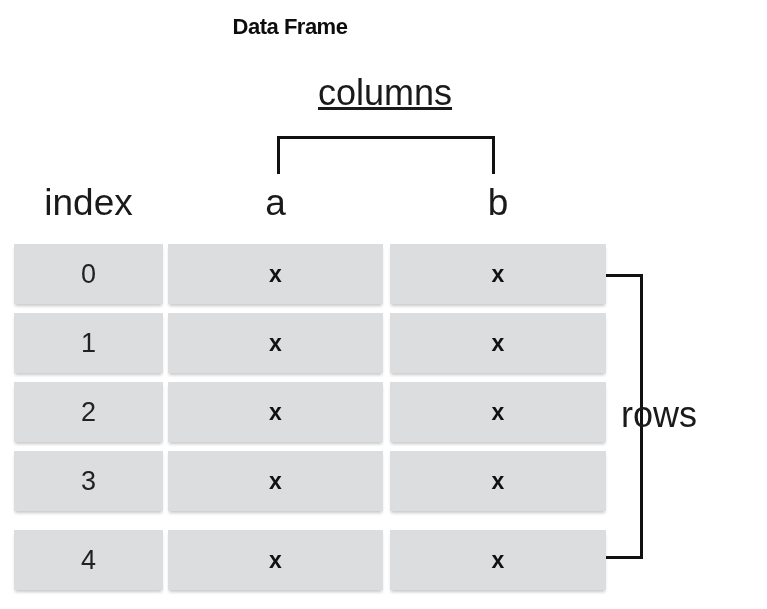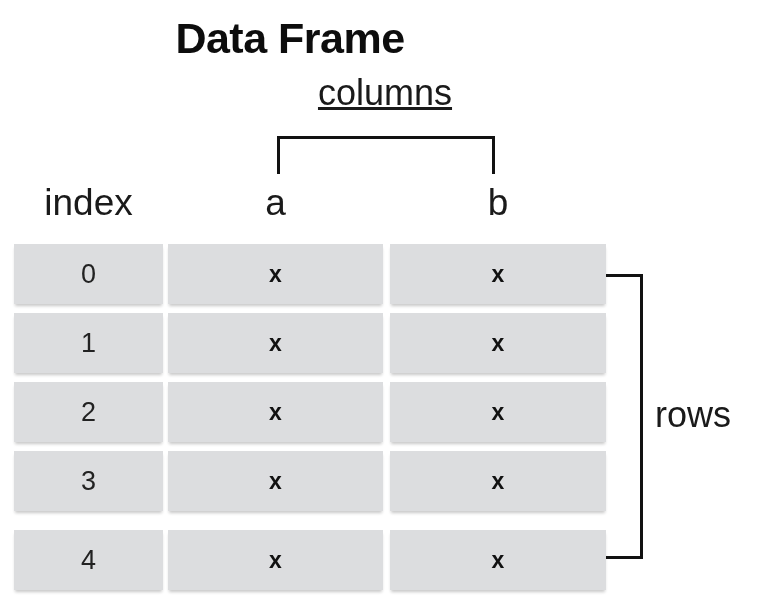--- a/index.html
+++ b/index.html
@@ -23,21 +23,21 @@
     height: 609px;
   }
 
   
   .title {
     position: absolute;
     left: 0;
     top: 14px;
     width: 580px;
     text-align: center;
-    font-size: 43px;
+    font-size: 22px;
     font-weight: bold;
     letter-spacing: -0.5px;
     color: #0d0d0d;
     white-space: nowrap;
   }
 
   
   .columns-label {
     position: absolute;
     left: 245px;
@@ -157,21 +157,21 @@
     left: 0;
     width: 37px;
     height: 3px;
     background: #111111;
   }
   .rows-bracket .tick.top    { top: 0; }
   .rows-bracket .tick.bottom { bottom: 0; }
 
   .rows-label {
     position: absolute;
-    left: 655px;
+    left: 621px;
     top: 394px;
     font-size: 36px;
     font-weight: normal;
     color: #1a1a1a;
     white-space: nowrap;
   }
 </style>
 </head>
 <body>
 

